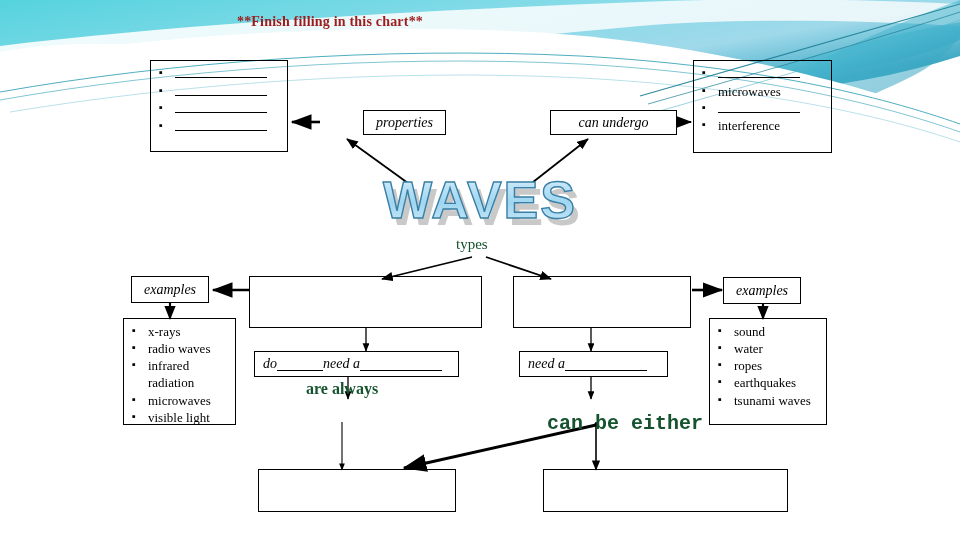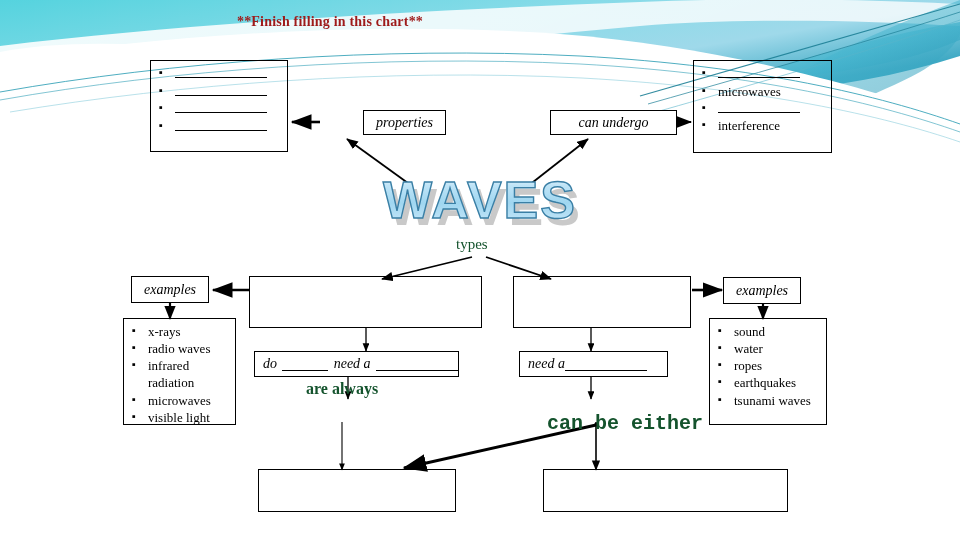--- a/index.html
+++ b/index.html
@@ -298,21 +298,21 @@
       <span class="btxt">microwaves</span>
     </div>
     <div class="brow">
       <span class="bdot">▪</span>
       <span class="btxt">visible light</span>
     </div>
   </div>
 
   <div class="box" style="left:249px; top:276px; width:233px; height:52px;"></div>
 
-  <div class="label-box" style="left:254px; top:351px; width:205px; height:26px; justify-content:space-between; padding-left:8px;">
+  <div class="label-box" style="left:254px; top:351px; width:205px; height:26px; justify-content:flex-start; padding-left:8px;">
     <span>do </span>
     <span class="blank-line" style="width:46px;"></span>
     <span>need a </span>
     <span class="blank-line" style="width:82px;"></span>
   </div>
 
   <div class="ftext bold" style="left:306px; top:380px; font-size:16px;">are always</div>
 
   <div class="box" style="left:258px; top:469px; width:198px; height:43px;"></div>
 

